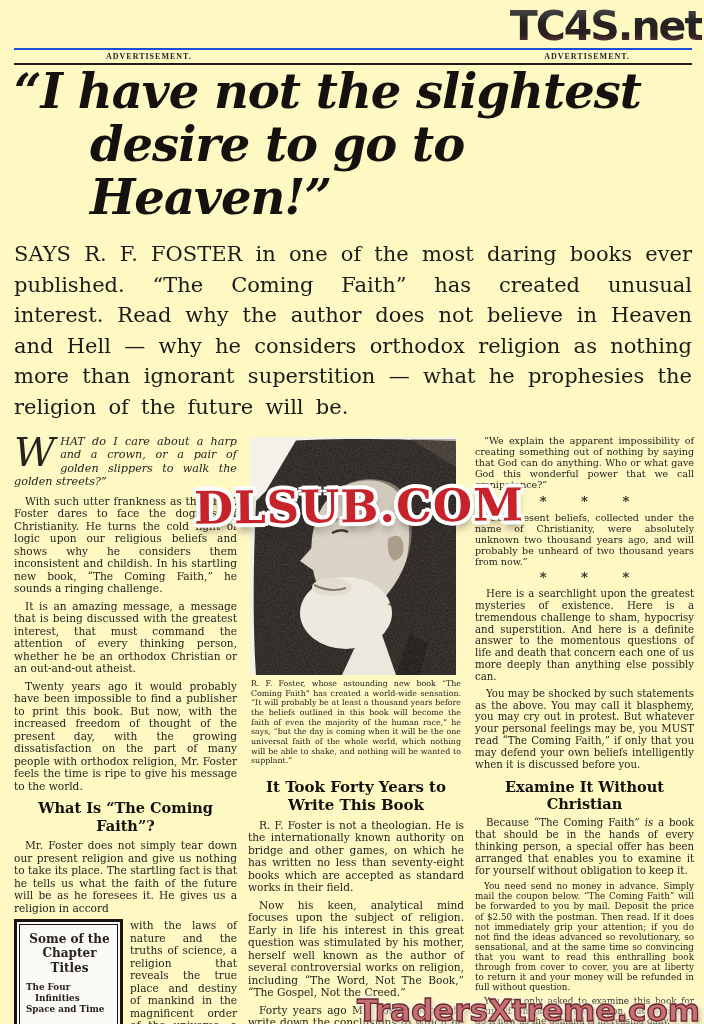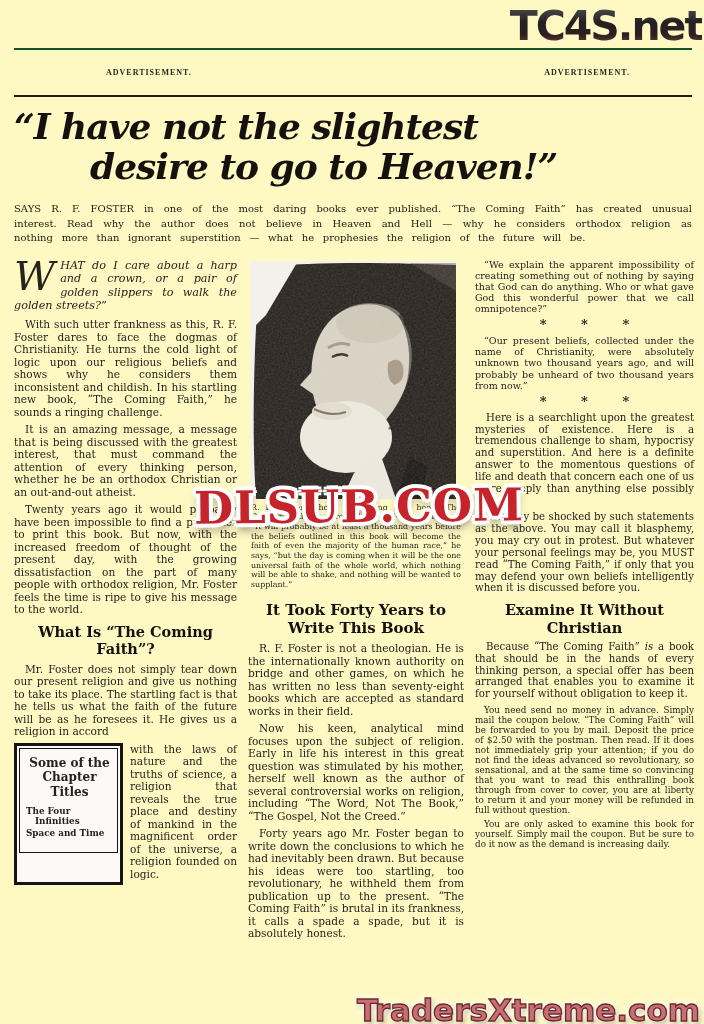--- a/index.html
+++ b/index.html
@@ -13,31 +13,31 @@
             -webkit-background-clip:text;background-clip:text;-webkit-text-fill-color:transparent;}
   }
   .wm-mid{position:absolute;left:194px;top:480px;z-index:20;font-family:"DejaVu Serif",serif;font-weight:bold;
           font-size:45px;letter-spacing:1px;color:#c6232a;transform:rotate(-0.6deg);white-space:nowrap;
           text-shadow:-3px -3px 0 #fff,3px -3px 0 #fff,-3px 3px 0 #fff,3px 3px 0 #fff,
                       -4px 0 0 #fff,4px 0 0 #fff,0 -4px 0 #fff,0 4px 0 #fff,0 7px 9px rgba(45,40,40,.55);}
   .wm-bottom{position:absolute;right:4px;bottom:-4px;z-index:20;font-family:"DejaVu Sans","Liberation Sans",sans-serif;
           font-weight:bold;font-size:31px;color:#c76f72;-webkit-text-stroke:1.3px #6a2a2c;white-space:nowrap;
           text-shadow:0 0 4px #fff,0 0 8px #fff,2px 3px 5px rgba(70,25,25,.45);}
   
-  .masthead{margin:48px 12px 0 14px;border-top:2px solid #14532d;border-bottom:2px solid #211e1b;
-            display:flex;justify-content:space-between;align-items:center;padding:18px 0;}
+  .masthead{margin:48px 12px 0 14px;border-top:2px solid #1d4ed8;border-bottom:2px solid #211e1b;
+            display:flex;justify-content:space-between;align-items:center;padding:2px 0;}
   .adv{font-family:"Liberation Serif",serif;font-weight:bold;font-size:8px;letter-spacing:1px;color:#2a2724;}
   .adv.left{margin-left:92px;} .adv.right{margin-right:62px;}
   
-  .headline{margin:10px 10px 0 14px;font-style:italic;font-weight:bold;font-size:36px;line-height:1.1;
+  .headline{margin:0 10px 0 14px;font-style:italic;font-weight:bold;font-size:48px;line-height:1.1;
             color:#14110f;letter-spacing:-1px;}
   .headline span{display:block;}
   .hl2{padding-left:76px;}
   
-  .subhead{margin:16px 12px 0 14px;font-size:10px;line-height:1.45;text-align:justify;word-spacing:5.5px;
+  .subhead{margin:16px 12px 0 14px;font-size:21px;line-height:1.45;text-align:justify;word-spacing:5.5px;
            color:#1d1a17;}
   
   .cols{display:flex;gap:11px;margin:13px 10px 0 14px;align-items:flex-start;}
   .col-left{width:223px;flex:0 0 auto;}
   .col-mid{width:216px;flex:0 0 auto;}
   .col-right{flex:1;min-width:0;}
   .bp{margin:0 0 5px;text-indent:11px;text-align:justify;font-size:10.6px;line-height:1.18;}
   .noindent{text-indent:0;}
   .colhead{font-weight:bold;font-size:14.5px;text-align:center;margin:7px 0 5px;color:#14110f;line-height:1.2;}
   .opening{font-style:italic;font-size:11.2px;line-height:1.2;margin:0 0 6px;text-align:justify;}

